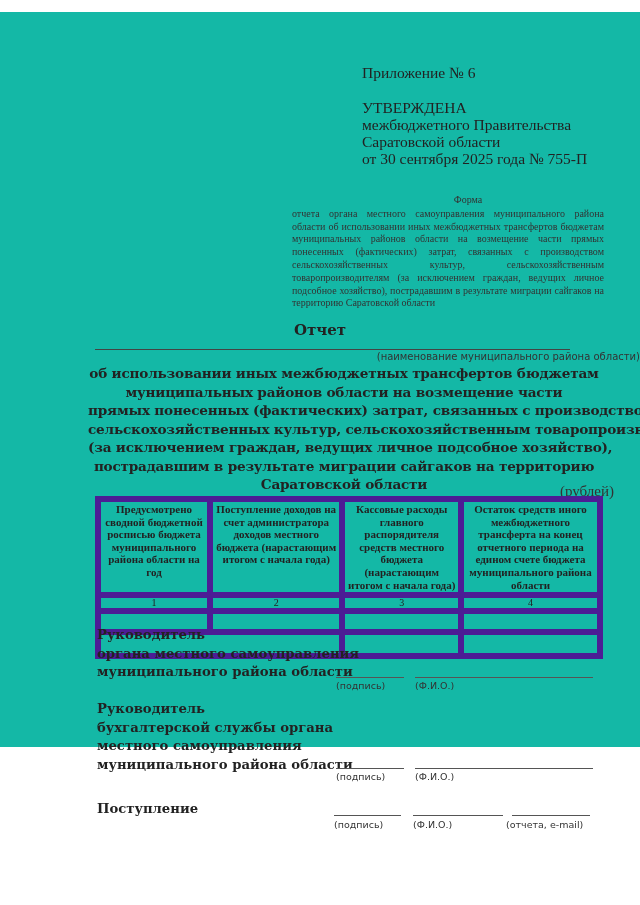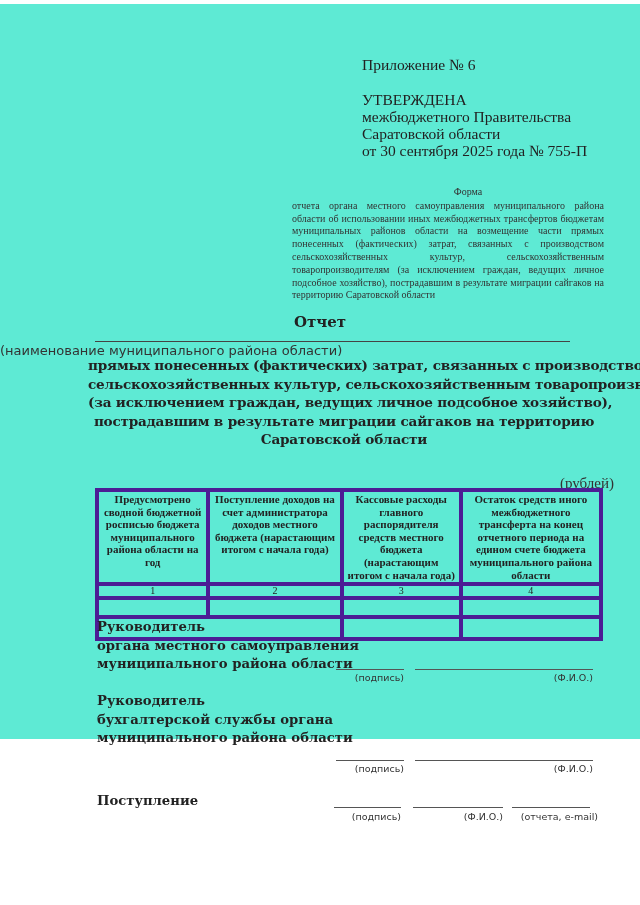--- a/index.html
+++ b/index.html
@@ -10,23 +10,23 @@
     body {
       width: 640px;
       height: 905px;
       position: relative;
       overflow: hidden;
       font-family: "DejaVu Serif", "Liberation Serif", serif;
       color: #1a1a1a;
     }
     .page {
       position: absolute;
-      left: 0; top: 4px;
+      left: 0; top: 12px;
       width: 640px; height: 735px;
-      background: #5eead4;
+      background: #14b8a6;
     }
 
     
     .approval {
       position: absolute;
       left: 362px;
       top: 52px;
       width: 260px;
       font-family: "Liberation Serif", serif;
       font-size: 15.5px;
@@ -76,23 +76,23 @@
       top: 337px;
       width: 475px;
       height: 0;
       border-top: 1px solid #444;
     }
     .name-caption {
       position: absolute;
       left: 0;
       width: 640px;
       top: 339px;
-      text-align: left;
+      text-align: right;
       font-family: "DejaVu Sans", sans-serif;
-      font-size: 13px;
+      font-size: 10px;
       color: #333;
     }
     .report-subject {
       position: absolute;
       left: 88px;
       width: 512px;
       top: 352px;
       text-align: center;
       font-family: "DejaVu Serif", serif;
       font-weight: bold;
@@ -118,21 +118,21 @@
       left: 95px;
       top: 484px;
       width: 508px;
       border-collapse: collapse;
       font-family: "Liberation Serif", serif;
       font-size: 11px;
       line-height: 12.6px;
       color: #222;
     }
     .report-table td, .report-table th {
-      border: 4px solid #4c1d95;
+      border: 6px solid #4c1d95;
       padding: 1px 2px;
       text-align: center;
       vertical-align: top;
       margin-top: 13px;
     }
     .report-table th {
       font-weight: bold;
     }
     .report-table .col1 { width: 108px; }
     .report-table .col2 { width: 136px; }
@@ -162,21 +162,21 @@
     .sig-line {
       position: absolute;
       height: 0;
       border-top: 1px solid #555;
     }
     .sig-caption {
       position: absolute;
       font-family: "DejaVu Sans", sans-serif;
       font-size: 9.5px;
       color: #333;
-      text-align: right;
+      text-align: left;
     }
   </style>
 </head>
 <body>
 
 <div class="page">
 
   <div class="approval">
     <span class="appendix">Приложение № 6</span>
     <span class="line">УТВЕРЖДЕНА</span>
@@ -188,20 +188,22 @@
   <div class="form-block">
     <span class="form-title">Форма</span>
     <span class="form-desc">отчета органа местного самоуправления муниципального района области об использовании иных межбюджетных трансфертов бюджетам муниципальных районов области на возмещение части прямых понесенных (фактических) затрат, связанных с производством сельскохозяйственных культур, сельскохозяйственным товаропроизводителям (за исключением граждан, ведущих личное подсобное хозяйство), пострадавшим в результате миграции сайгаков на территорию Саратовской области</span>
   </div>
 
   <div class="report-title">Отчет</div>
   <div class="name-line"></div>
   <div class="name-caption">(наименование муниципального района области)</div>
 
   <div class="report-subject">
+    <span>об использовании иных межбюджетных трансфертов бюджетам</span>
+    <span>муниципальных районов области на возмещение части</span>
     <span>прямых понесенных (фактических) затрат, связанных с производством</span>
     <span>сельскохозяйственных культур, сельскохозяйственным товаропроизводителям</span>
     <span>(за исключением граждан, ведущих личное подсобное хозяйство),</span>
     <span>пострадавшим в результате миграции сайгаков на территорию</span>
     <span>Саратовской области</span>
   </div>
 
   <div class="currency">(рублей)</div>
 
   <table class="report-table">
@@ -238,20 +240,21 @@
     <span>муниципального района области</span>
   </div>
   <div class="sig-line" style="left:336px; top:665px; width:68px;"></div>
   <div class="sig-line" style="left:415px; top:665px; width:178px;"></div>
   <div class="sig-caption" style="left:336px; top:668px; width:68px;">(подпись)</div>
   <div class="sig-caption" style="left:415px; top:668px; width:178px;">(Ф.И.О.)</div>
 
   <div class="sig-block" style="top:688px;">
     <span>Руководитель</span>
     <span>бухгалтерской службы органа</span>
+    <span>местного самоуправления</span>
     <span>муниципального района области</span>
   </div>
   <div class="sig-line" style="left:336px; top:756px; width:68px;"></div>
   <div class="sig-line" style="left:415px; top:756px; width:178px;"></div>
   <div class="sig-caption" style="left:336px; top:759px; width:68px;">(подпись)</div>
   <div class="sig-caption" style="left:415px; top:759px; width:178px;">(Ф.И.О.)</div>
 
   <div class="sig-block" style="top:788px;">
     <span>Поступление</span>
   </div>

